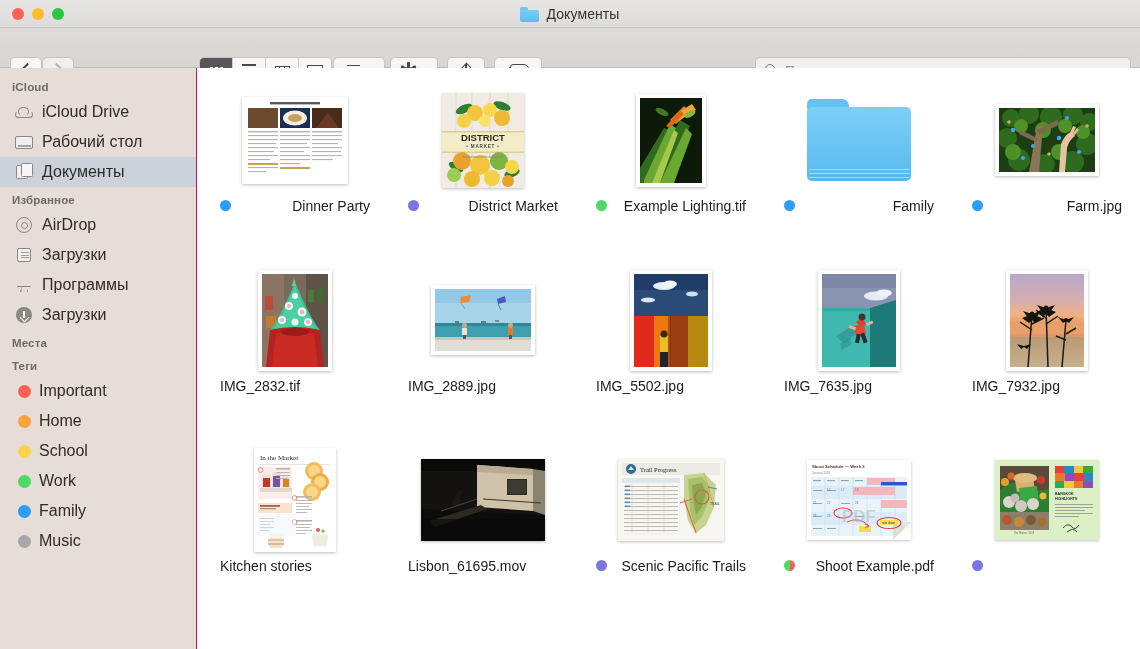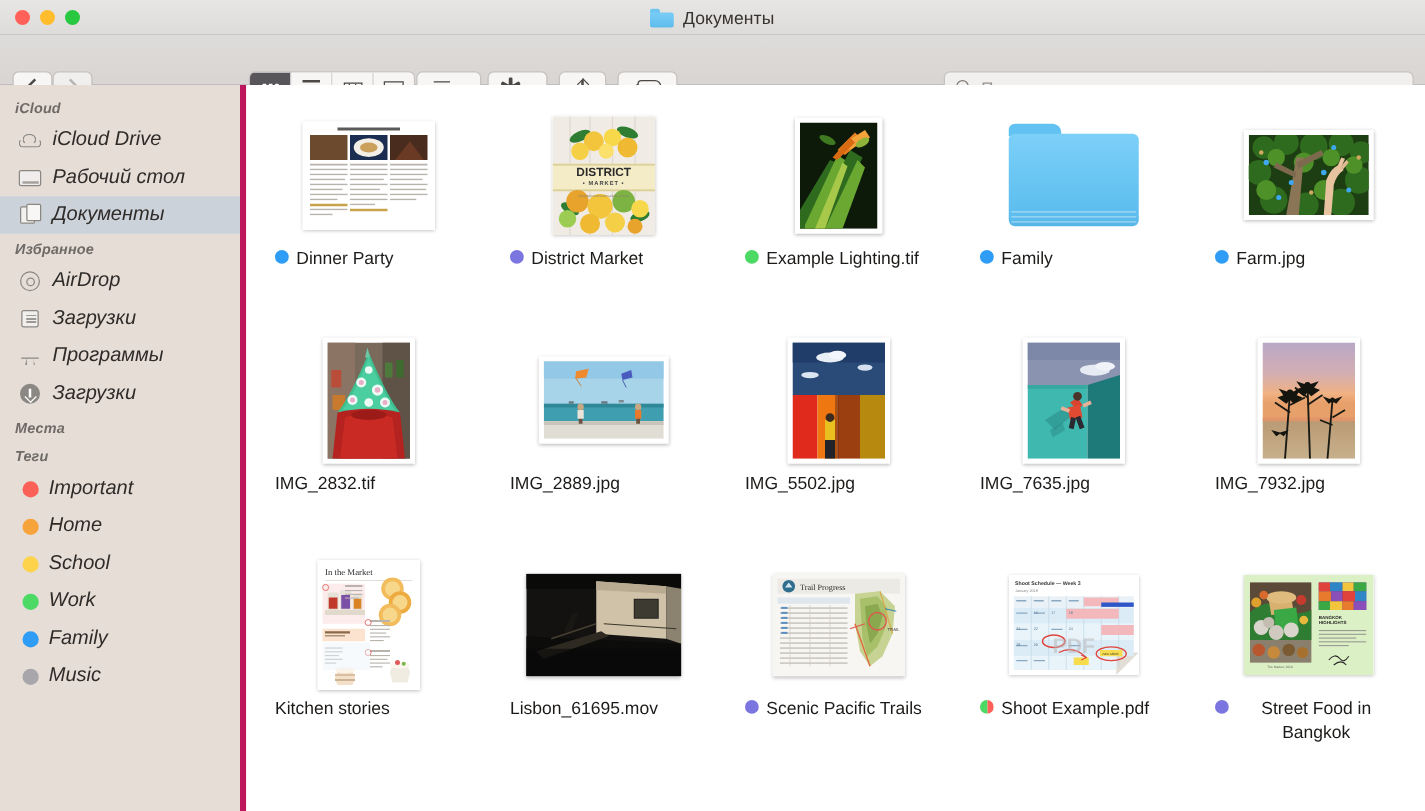--- a/index.html
+++ b/index.html
@@ -145,25 +145,24 @@
   .ic-search { position:relative; width:13px; height:13px; flex:none; }
   .ic-search .ring { position:absolute; left:0; top:0; width:10px; height:10px; border:1.6px solid #7d7a78; border-radius:50%; box-sizing:border-box; }
   .ic-search .hdl { position:absolute; left:8.5px; top:8.5px; width:5px; height:1.6px; background:#7d7a78; transform: rotate(45deg); transform-origin: left center; }
   .search-ph { font-size: 13.5px; color: #96938f; }
 
   
   .sidebar {
     position: absolute; top: 68px; left: 0;
     width: 197px; height: 581px;
     background: #e6ddd7;
-    border-right: 5px solid #be185d;
+    border-right: 1px solid #be185d;
     box-sizing: border-box;
     padding-top: 6px;
     overflow: hidden;
-    font-style: italic;
   }
   .sb-head {
     font-size: 11.5px; font-weight: bold; color: #6e6a66;
     padding: 7px 0 4px 12px; letter-spacing: 0.15px;
   }
   .sb-item {
     height: 30px; display: flex; align-items: center; gap: 8px;
     padding-left: 14px; box-sizing: border-box;
     font-size: 16px; color: #2e2b28;
   }
@@ -219,21 +218,21 @@
     width: 188px; height: 180px;
     display: flex; flex-direction: column; align-items: center;
     padding-top: 6px; box-sizing: border-box;
   }
   .thumb-area {
     height: 96px; width: 140px;
     display: flex; align-items: center; justify-content: center;
     margin-bottom: 9px;
   }
   .label-row {
-    display: flex; align-items: flex-start; justify-content: flex-start;
+    display: flex; align-items: flex-start; justify-content: space-between;
     gap: 6px; width: 150px;
   }
   .tag-dot { width: 11px; height: 11px; border-radius: 50%; flex: none; margin-top: 3px; }
   .tag-dot.dual {
     position: relative; overflow: hidden;
   }
   .tag-dot.dual .half-l, .tag-dot.dual .half-r {
     position:absolute; top:0; width:50%; height:100%;
   }
   .tag-dot.dual .half-l { left:0; }
@@ -1132,19 +1131,18 @@
               </g>
               <g stroke="#2b2b2b" stroke-width="0.9" fill="none">
                 <path d="M68 68 q5 -6 9 -1 q3 4 7 -2"></path>
                 <path d="M72 72 q6 -5 10 0"></path>
               </g>
             </svg>
           </div>
         </div>
         <div class="label-row">
           <span class="tag-dot" style="background:#7b75e0"></span>
-          <span class="fname">Street Food in Bangkok</span>
         </div>
       </div>
 
     </div>
   </div>
 </div>
 
 </body></html>

